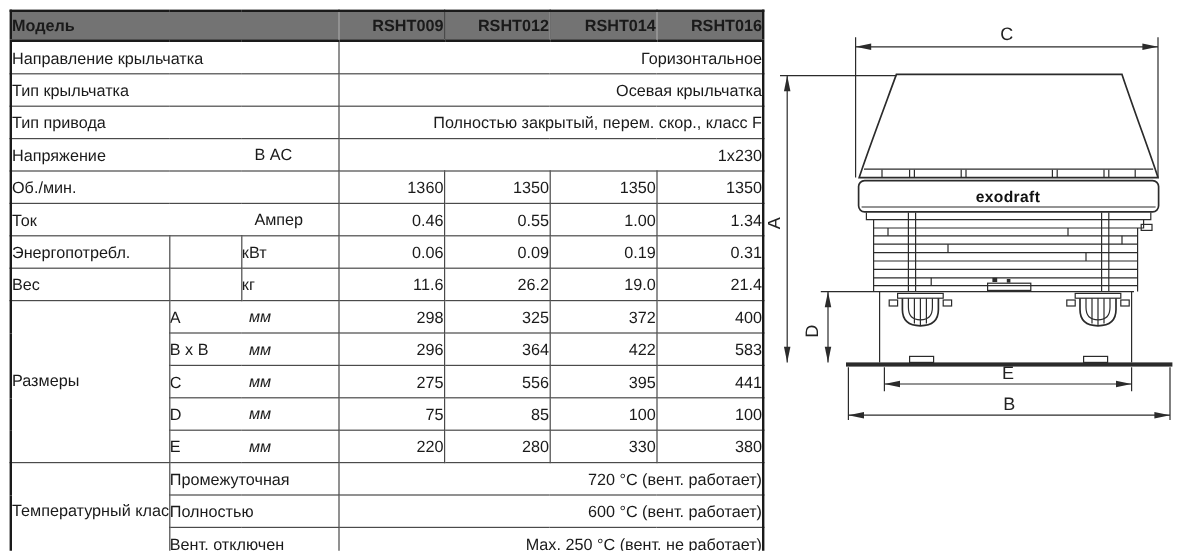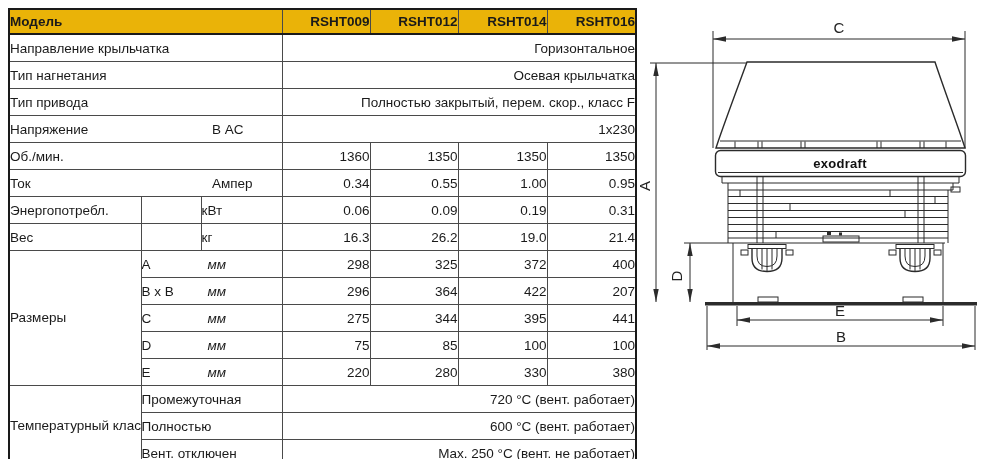--- a/index.html
+++ b/index.html
@@ -16,21 +16,21 @@
     width:627px;height:449px;
     border:2px solid #1a1a1a;
     font-size:13.5px;color:#1a1a1a;
   }
   table.spec td{
     border:1px solid #4a4a4a;
     padding:0;overflow:hidden;white-space:nowrap;
     vertical-align:middle;height:26px;
   }
   table.spec thead td{
-    background:#eab308;font-weight:bold;height:23px;
+    background:#737373;font-weight:bold;height:23px;
     border-bottom:2px solid #1a1a1a;
   }
   td.lbl{text-align:left;padding-left:7px;}
   td.val{text-align:right;}
   td.rel{position:relative;}
   .unit-abs{position:absolute;top:50%;transform:translateY(-50%);left:202px;}
   .unit-abs2{position:absolute;top:50%;transform:translateY(-50%);left:66px;font-style:italic;text-align:center;}
   td.group{
     vertical-align:top;padding-top:5px;white-space:normal;line-height:1.3;
   }
@@ -64,21 +64,21 @@
       <td class="val">RSHT014</td>
       <td class="val">RSHT016</td>
     </tr>
   </thead>
   <tbody>
     <tr>
       <td colspan="3" class="lbl">Направление крыльчатка</td>
       <td colspan="4" class="val">Горизонтальное</td>
     </tr>
     <tr>
-      <td colspan="3" class="lbl">Тип нагнетания</td>
+      <td colspan="3" class="lbl">Тип крыльчатка</td>
       <td colspan="4" class="val">Осевая крыльчатка</td>
     </tr>
     <tr>
       <td colspan="3" class="lbl">Тип привода</td>
       <td colspan="4" class="val">Полностью закрытый, перем. скор., класс F</td>
     </tr>
     <tr>
       <td colspan="3" class="lbl rel">
         <span>Напряжение</span>
         <span class="unit-abs">В AC</span>
@@ -90,39 +90,39 @@
       <td class="val">1360</td>
       <td class="val">1350</td>
       <td class="val">1350</td>
       <td class="val">1350</td>
     </tr>
     <tr>
       <td colspan="3" class="lbl rel">
         <span>Ток</span>
         <span class="unit-abs">Ампер</span>
       </td>
-      <td class="val">0.34</td>
+      <td class="val">0.46</td>
       <td class="val">0.55</td>
       <td class="val">1.00</td>
-      <td class="val">0.95</td>
+      <td class="val">1.34</td>
     </tr>
     <tr>
       <td class="lbl">Энергопотребл.</td>
       <td></td>
       <td class="lbl">кВт</td>
       <td class="val">0.06</td>
       <td class="val">0.09</td>
       <td class="val">0.19</td>
       <td class="val">0.31</td>
     </tr>
     <tr>
       <td class="lbl">Вес</td>
       <td></td>
       <td class="lbl">кг</td>
-      <td class="val">16.3</td>
+      <td class="val">11.6</td>
       <td class="val">26.2</td>
       <td class="val">19.0</td>
       <td class="val">21.4</td>
     </tr>
     <tr>
       <td class="lbl group" rowspan="5">Размеры</td>
       <td colspan="2" class="lbl rel">
         <span>A</span>
         <span class="unit-abs2">мм</span>
       </td>
@@ -132,29 +132,29 @@
       <td class="val">400</td>
     </tr>
     <tr>
       <td colspan="2" class="lbl rel">
         <span>B x B</span>
         <span class="unit-abs2">мм</span>
       </td>
       <td class="val">296</td>
       <td class="val">364</td>
       <td class="val">422</td>
-      <td class="val">207</td>
+      <td class="val">583</td>
     </tr>
     <tr>
       <td colspan="2" class="lbl rel">
         <span>C</span>
         <span class="unit-abs2">мм</span>
       </td>
       <td class="val">275</td>
-      <td class="val">344</td>
+      <td class="val">556</td>
       <td class="val">395</td>
       <td class="val">441</td>
     </tr>
     <tr>
       <td colspan="2" class="lbl rel">
         <span>D</span>
         <span class="unit-abs2">мм</span>
       </td>
       <td class="val">75</td>
       <td class="val">85</td>

